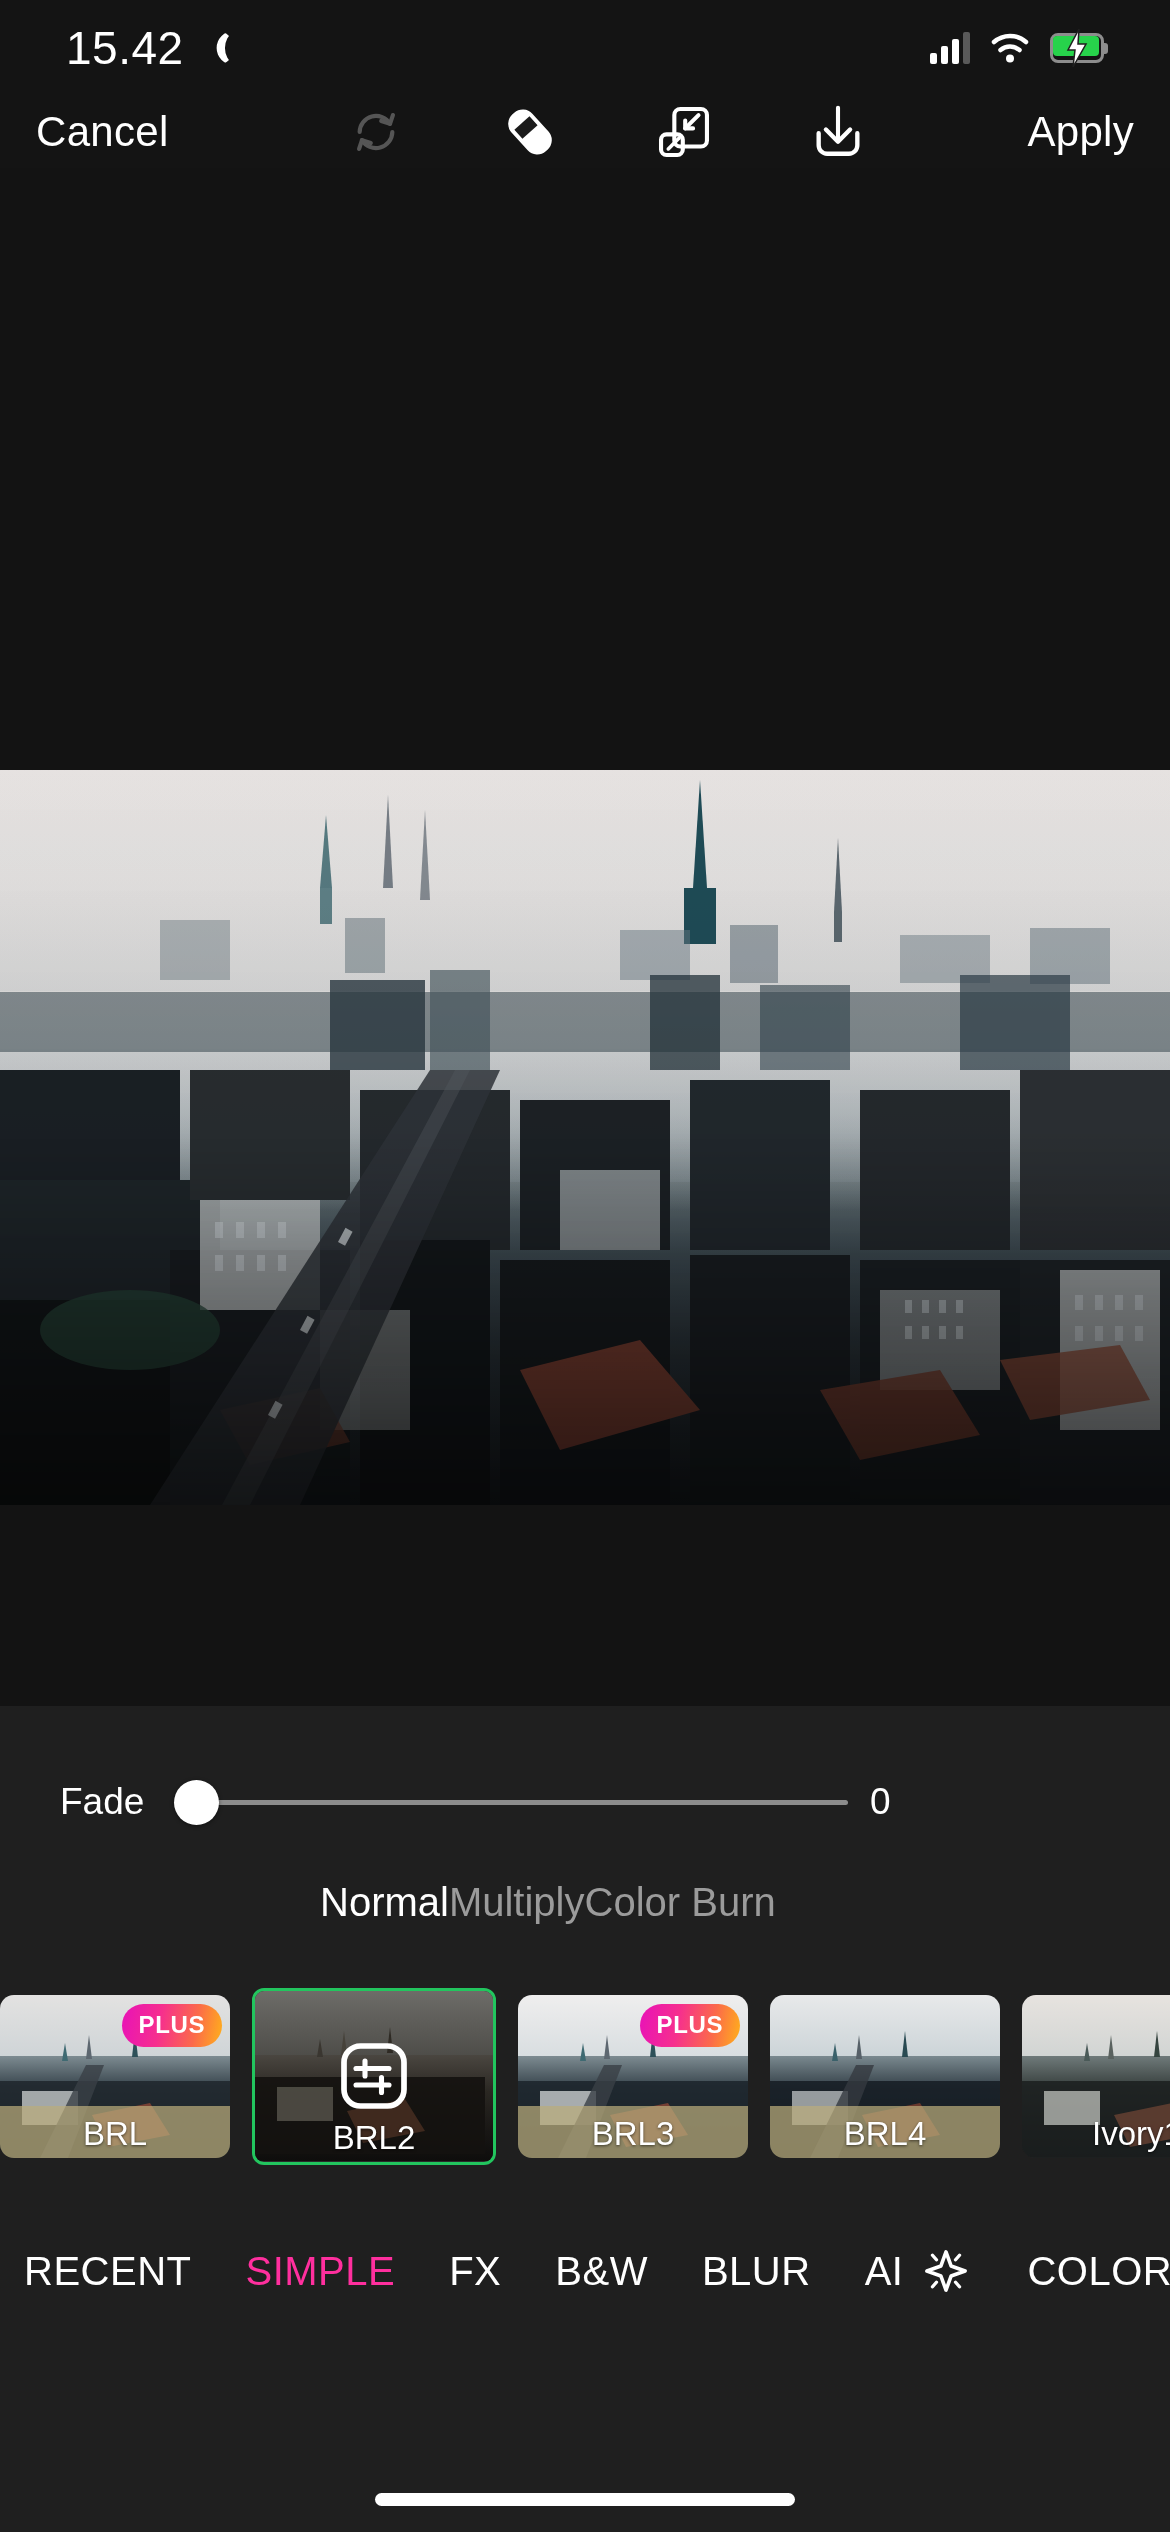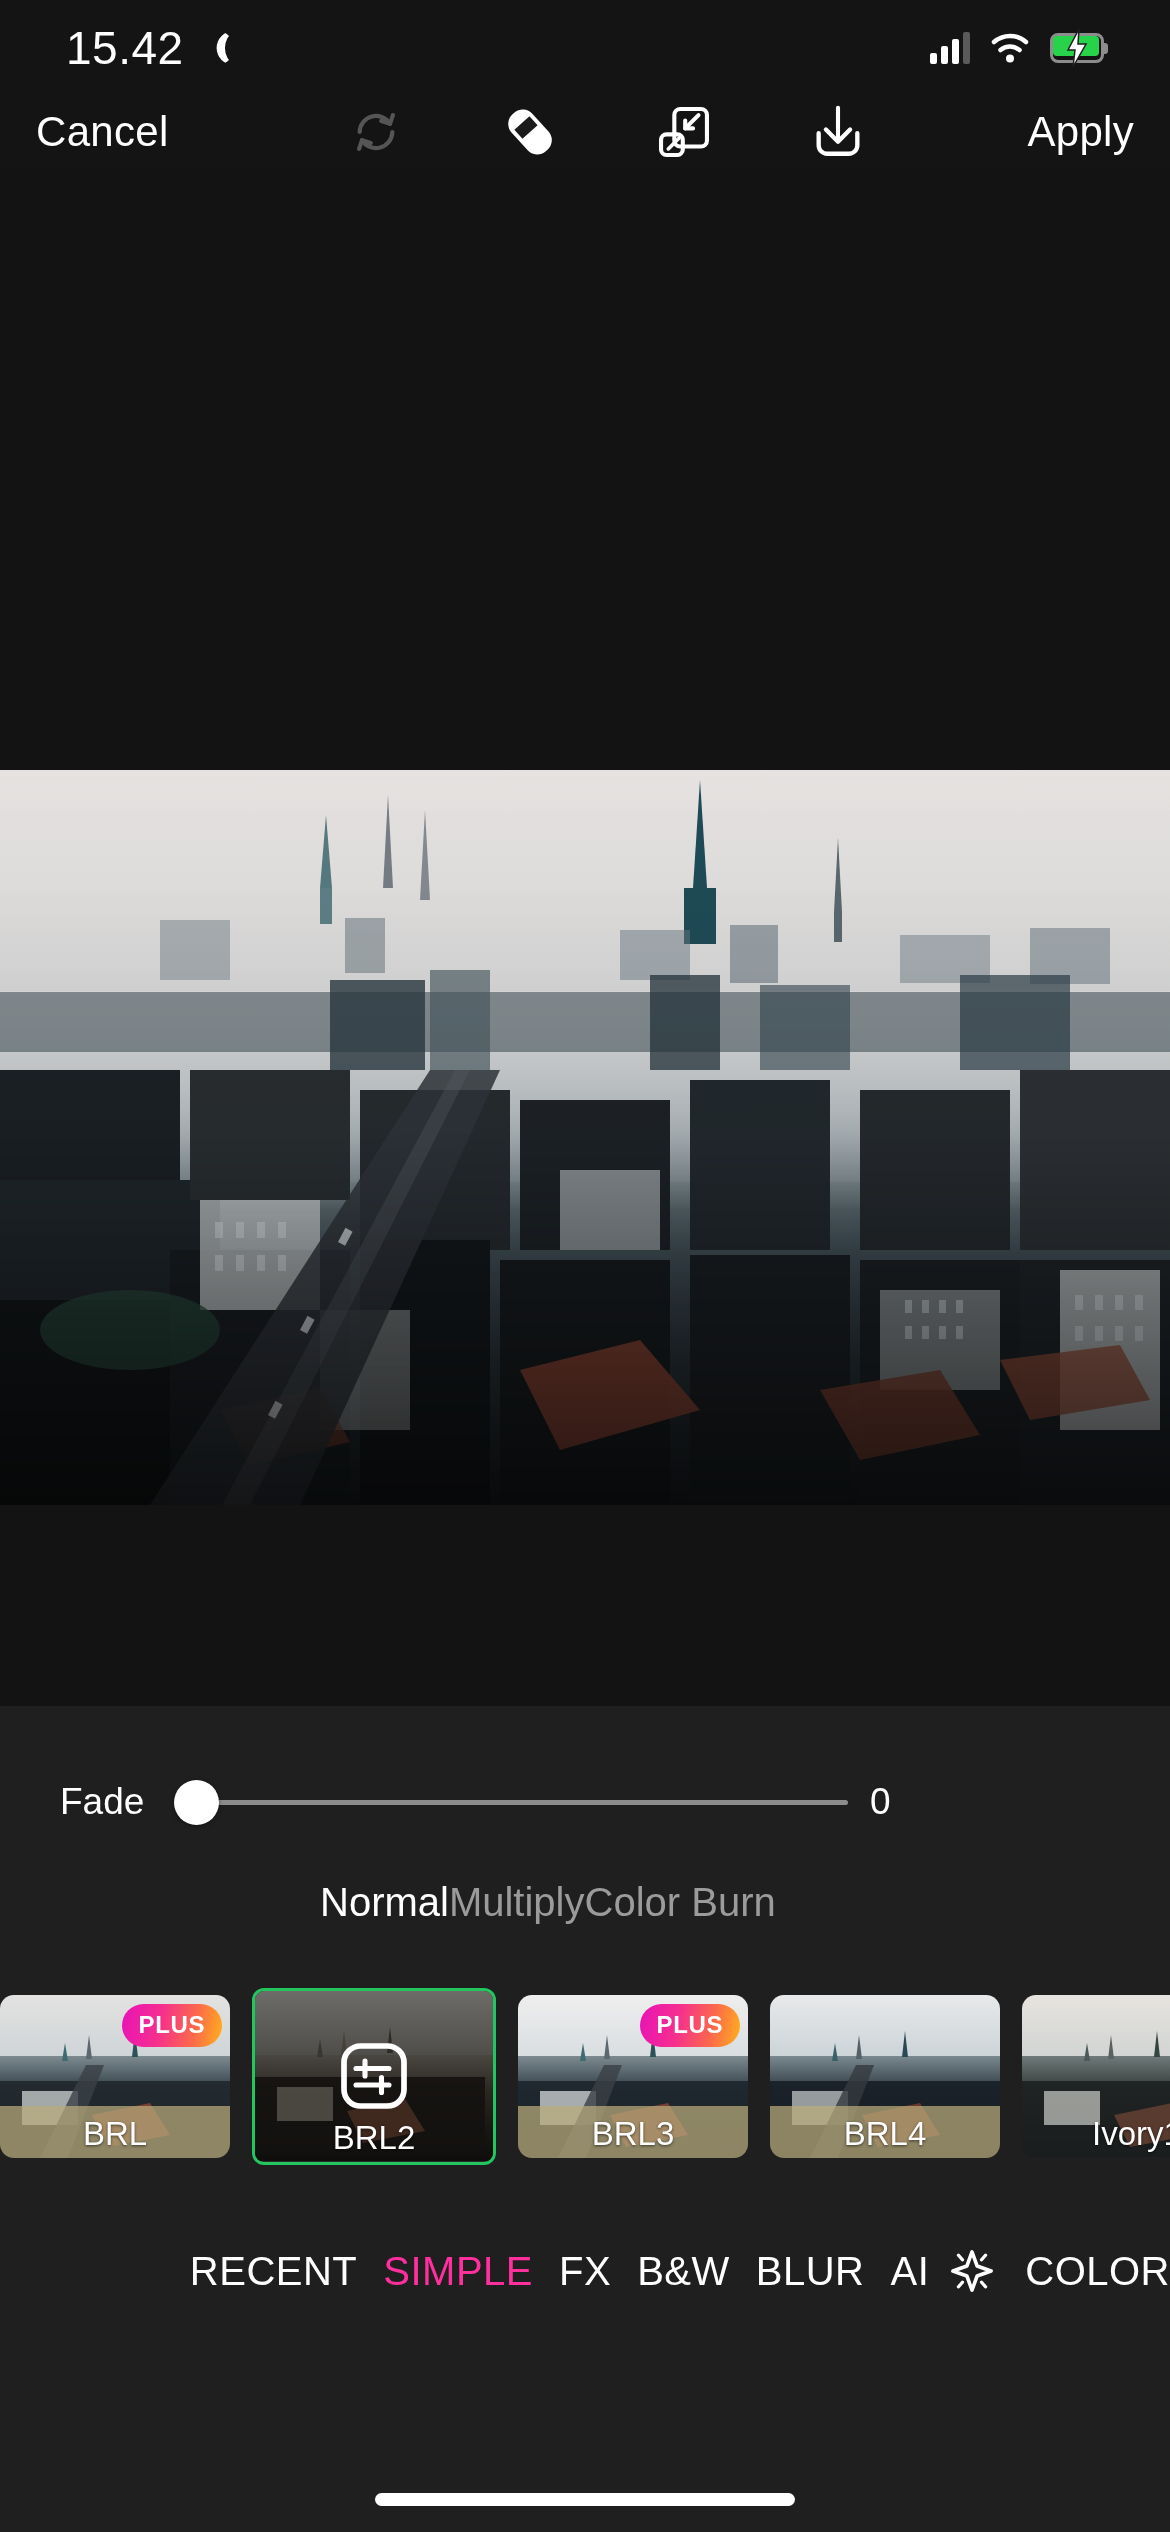--- a/index.html
+++ b/index.html
@@ -187,22 +187,22 @@
     text-shadow:0 1px 3px rgba(0,0,0,0.6);
   }
   .adjust-overlay{
     position:absolute; left:50%; top:50%; transform:translate(-50%,-50%);
     width:72px; height:72px; z-index:13;
   }
 
   
   .cats-row{
     position:absolute; top:510px; left:0; width:1170px; height:110px;
-    display:flex; align-items:center; gap:26px;
-    padding-left:24px; white-space:nowrap; overflow:hidden;justify-content:flex-end;
+    display:flex; align-items:center; gap:54px;
+    padding-left:24px; white-space:nowrap; overflow:hidden;
   }
   .cat{ font-size:40px; color:#fff; letter-spacing:0.5px; }
   .cat.active{ color:#ff2f9e; }
   .ai-group{ display:flex; align-items:center; gap:16px; }
   .sparkle{ width:54px; height:54px; }
 
   .home-indicator{
     position:absolute; left:50%; transform:translateX(-50%);
     bottom:26px; width:420px; height:13px;
     background:#fff; border-radius:8px;

